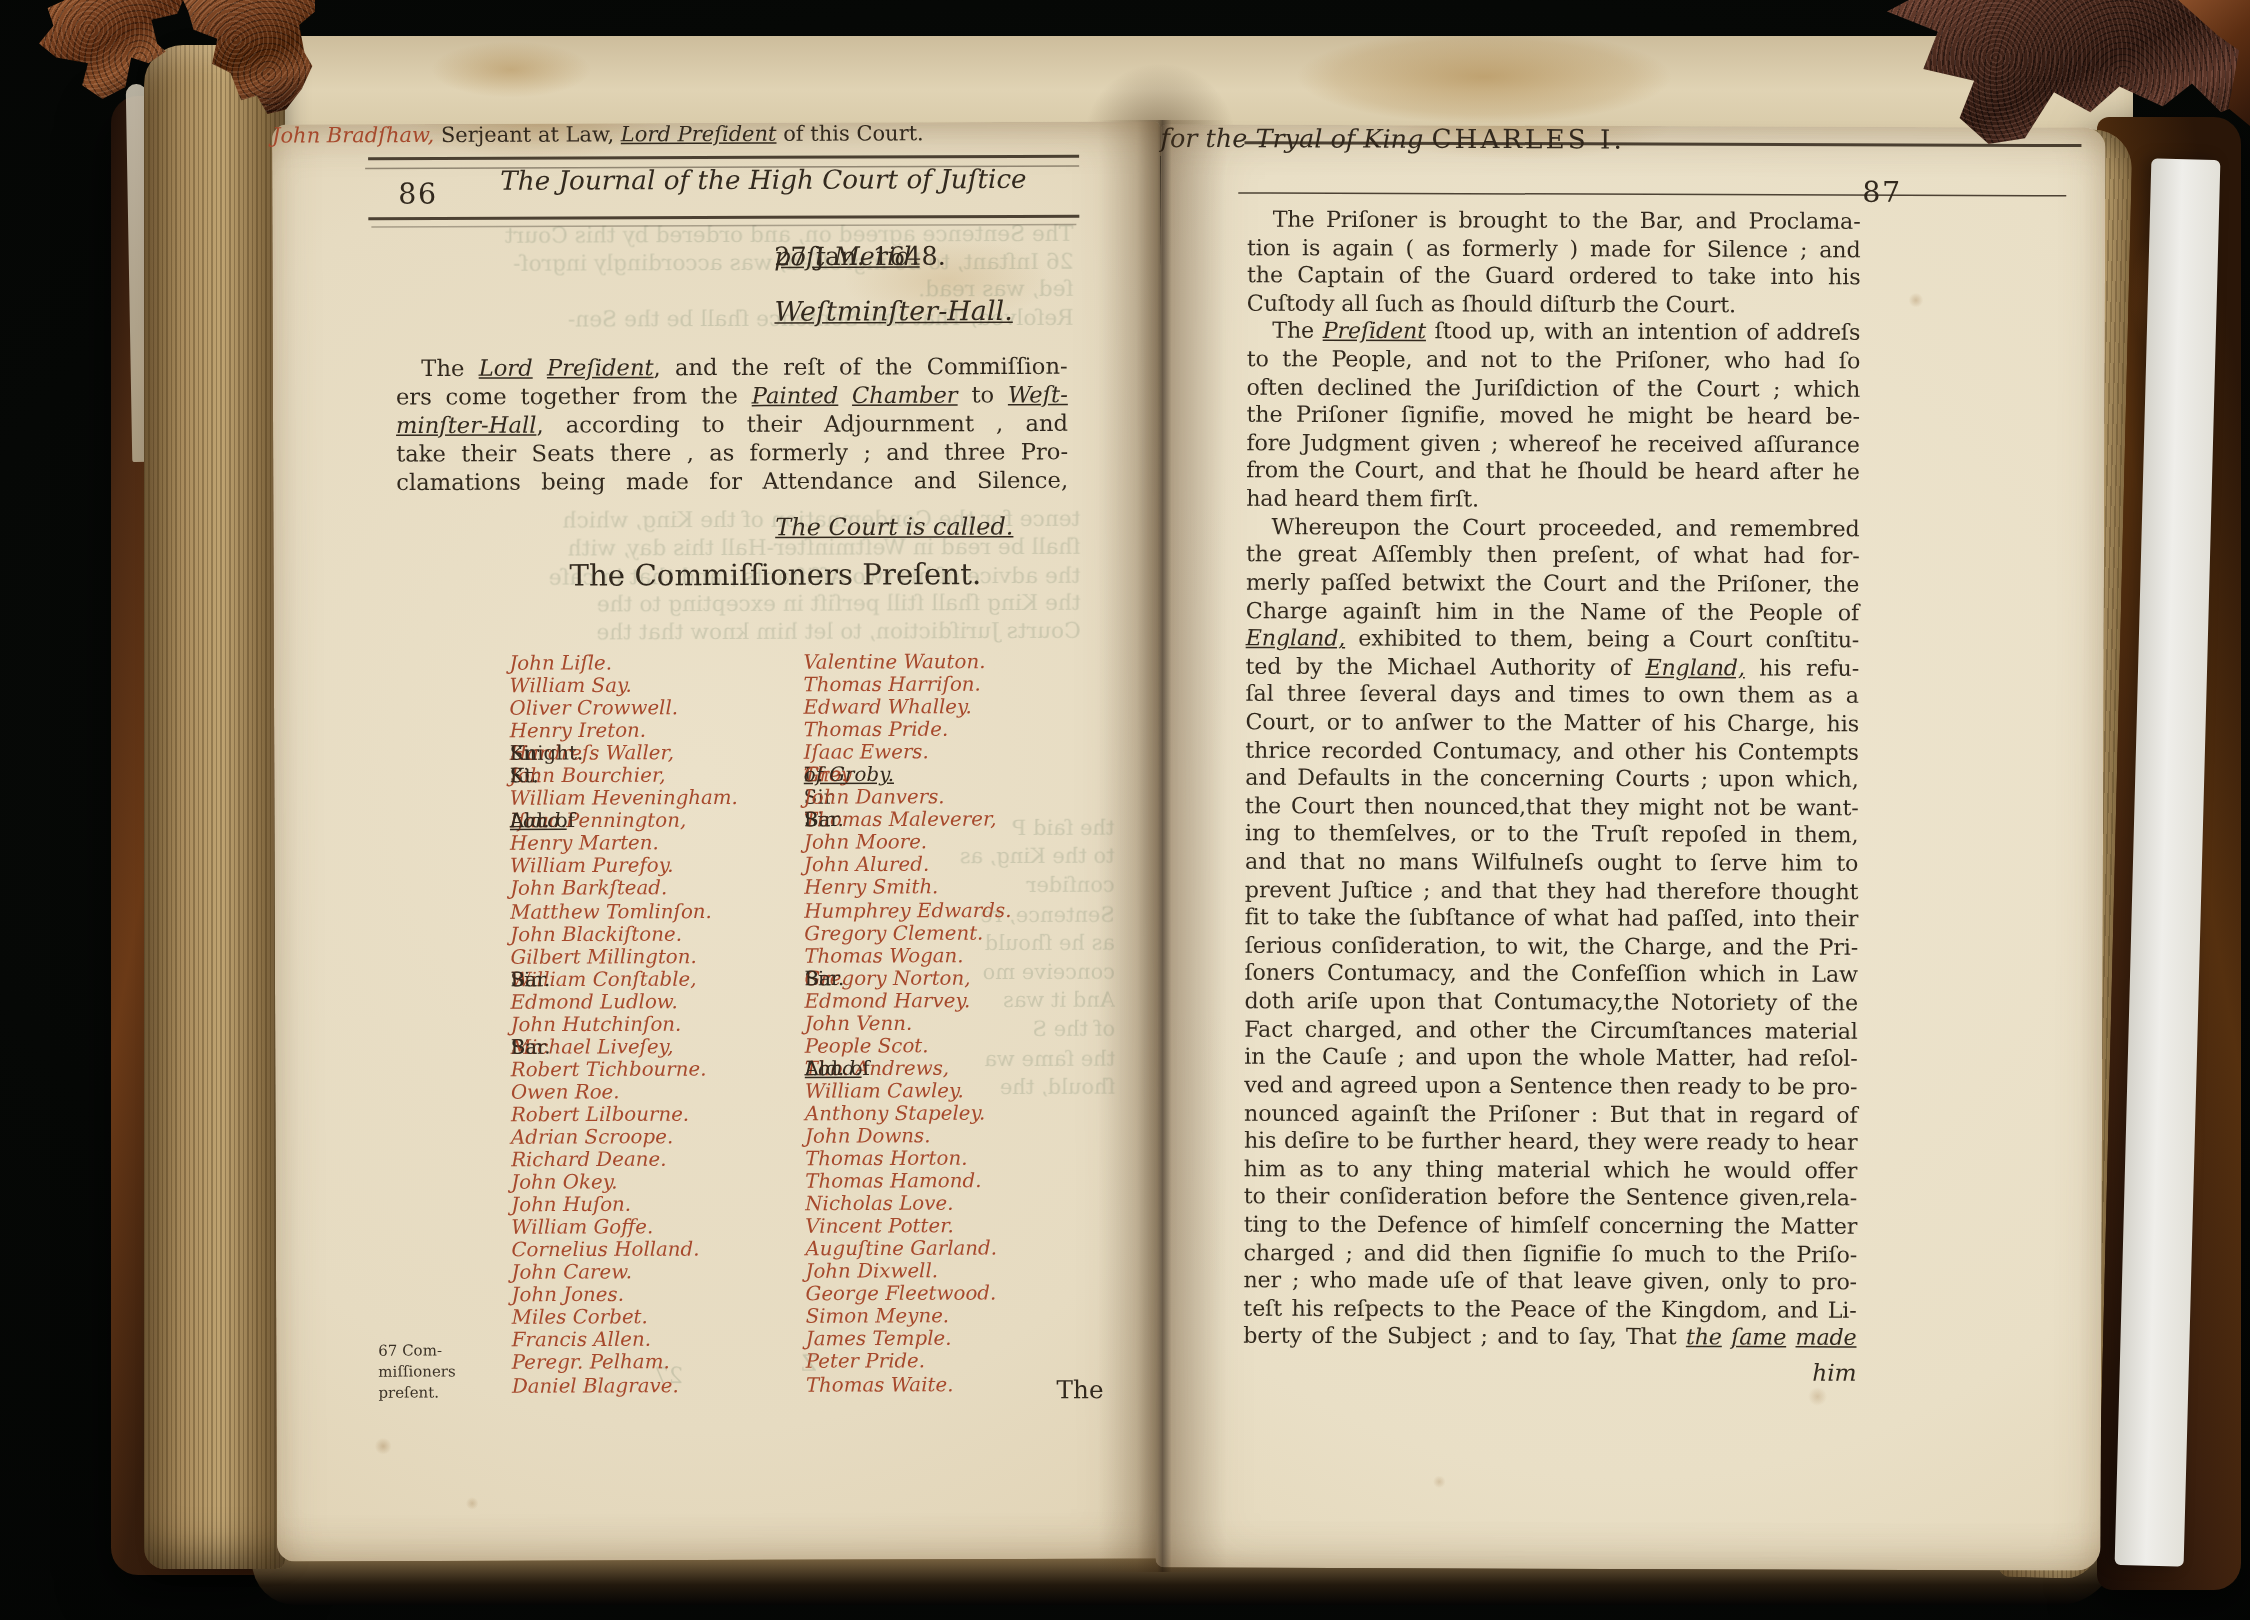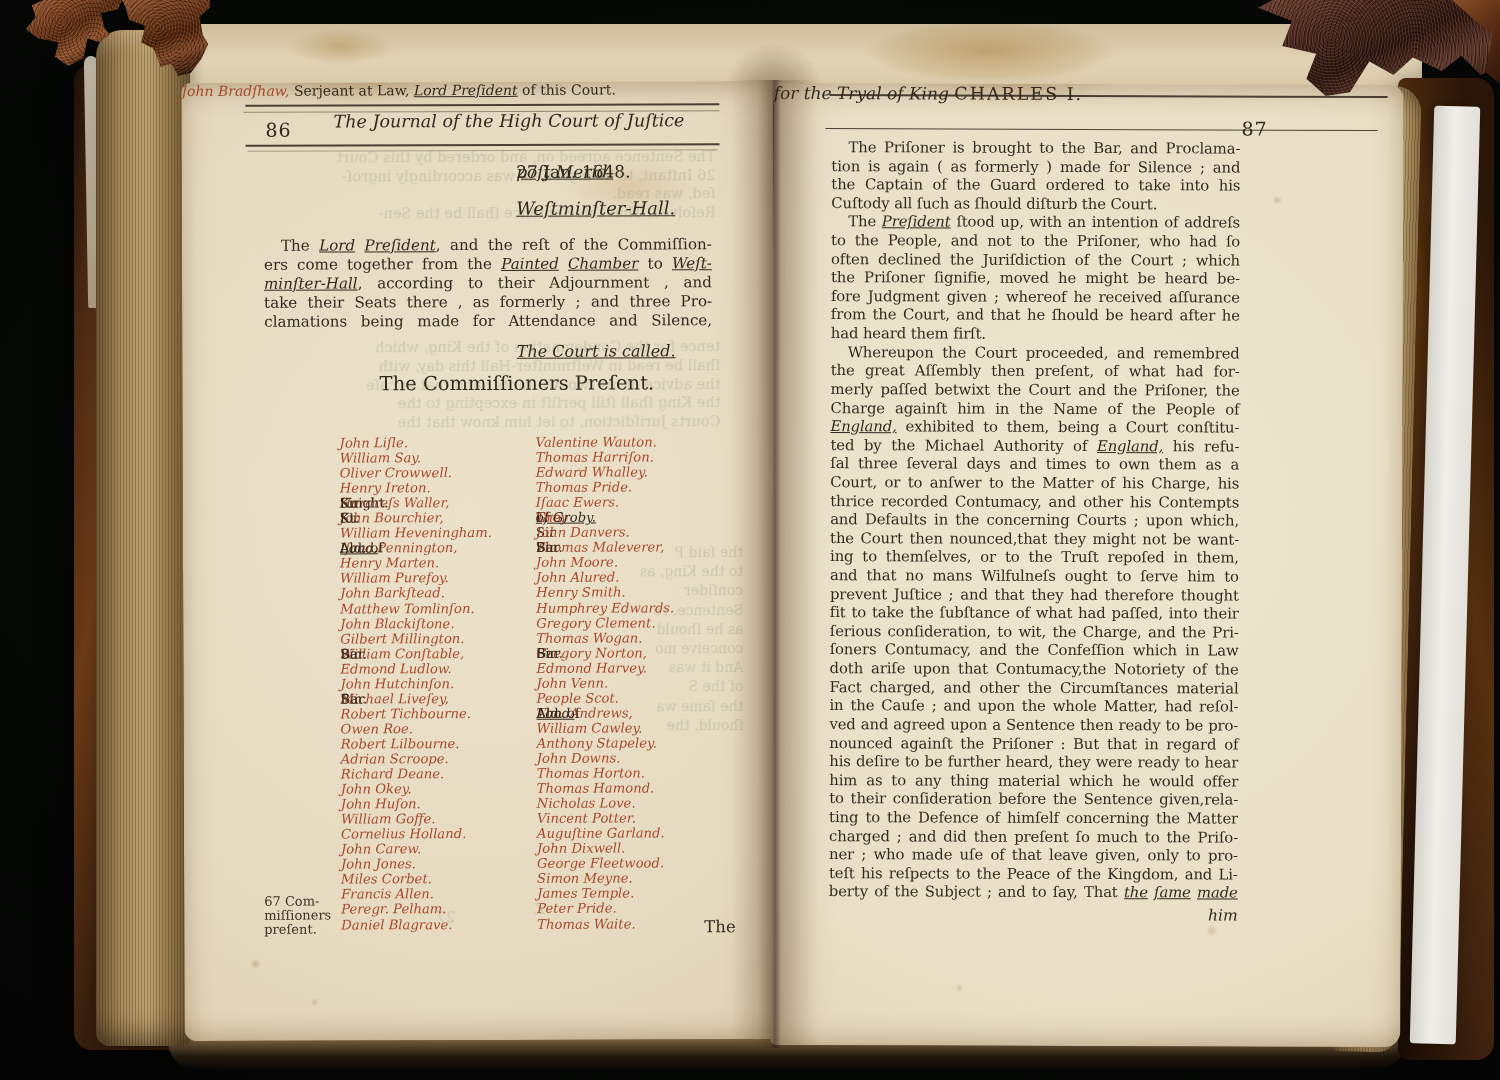--- a/index.html
+++ b/index.html
@@ -93,21 +93,21 @@
 
   .rp-text{left:58px;top:55px;width:409px;font-size:14.8px;letter-spacing:-0.1px;}
   .rp-text .jl,.rp-text .fl{height:18.62px;line-height:18.6px;}
 
   .comm-wrap{left:157px;top:353px;width:400px;font-size:13.2px;}
   .comm-col{position:absolute;top:0;}
   .comm-col .comm-row{position:static;height:15.05px;line-height:15.05px;white-space:nowrap;}
   #comm-left{left:0;}
   #comm-right{left:196px;}
 
-  .margin-note{left:80px;top:812px;width:72px;font-size:13px;line-height:13.8px;color:#3a3126;}
+  .margin-note{left:68px;top:812px;width:72px;font-size:10px;line-height:13.8px;color:#3a3126;}
   .margin-note div{position:static;}
 
   .catchword{font-size:16.5px;}
 
   
   .ghost{transform:scaleX(-1);color:#64785f;opacity:.22;filter:blur(.4px);font-style:normal;}
   .ghost div{position:static;white-space:nowrap;overflow:hidden;}
   #ghost-top{left:82px;top:66px;width:452px;font-size:14.5px;line-height:18.6px;}
   #ghost-mid{left:70px;top:256px;width:468px;font-size:14.5px;line-height:18.8px;}
   #ghost-list{left:398px;top:462px;width:162px;font-size:14px;line-height:19.2px;}
@@ -897,21 +897,21 @@
           <span><span class="sg-b">concerning</span></span>
           <span><span class="sg-b">the</span></span>
           <span><span class="sg-b">Matter</span></span>
         </div>
         <div class="jl">
           <span><span class="sg-b">charged</span></span>
           <span><span class="sg-b">;</span></span>
           <span><span class="sg-b">and</span></span>
           <span><span class="sg-b">did</span></span>
           <span><span class="sg-b">then</span></span>
-          <span><span class="sg-b">preſent</span></span>
+          <span><span class="sg-b">ſignifie</span></span>
           <span><span class="sg-b">ſo</span></span>
           <span><span class="sg-b">much</span></span>
           <span><span class="sg-b">to</span></span>
           <span><span class="sg-b">the</span></span>
           <span><span class="sg-b">Priſo-</span></span>
         </div>
         <div class="jl">
           <span><span class="sg-b">ner</span></span>
           <span><span class="sg-b">;</span></span>
           <span><span class="sg-b">who</span></span>

